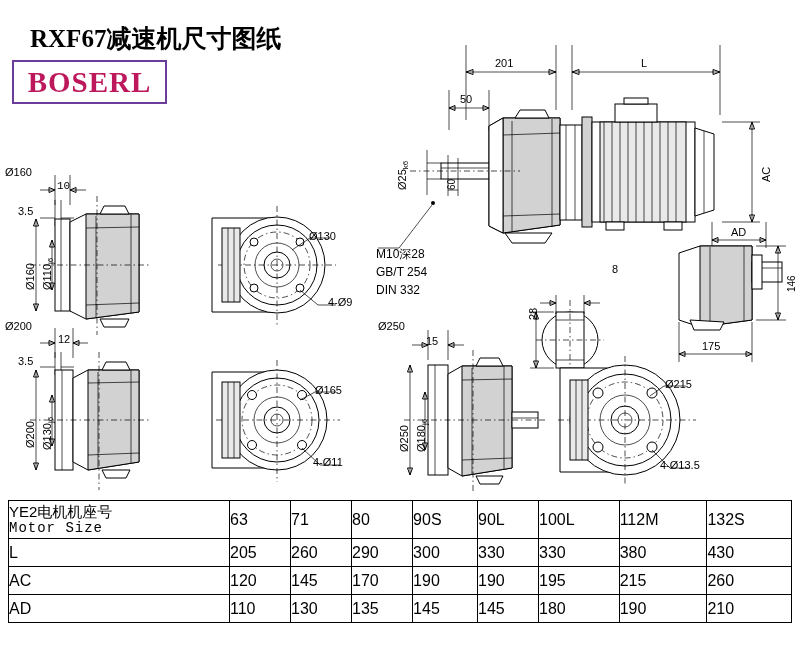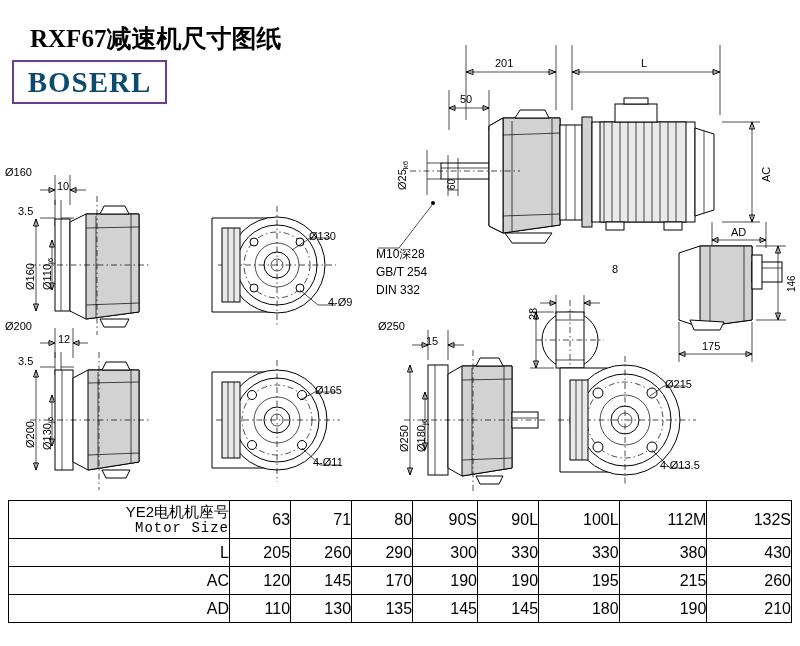--- a/index.html
+++ b/index.html
@@ -19,21 +19,21 @@
   }
 
   
   .logo-box{
     position:absolute;left:12px;top:60px;width:155px;height:44px;
     border:2px solid #6a3d9a;box-sizing:border-box;background:#fff;
   }
   .logo-text{
     position:absolute;left:50%;top:50%;transform:translate(-50%,-50%);
     font-family:"Liberation Serif", serif;
-    font-size:29px;font-weight:bold;color:#0c4a6e;letter-spacing:1px;
+    font-size:29px;font-weight:bold;color:#be185d;letter-spacing:1px;
     white-space:nowrap;
   }
 
   
   .lbl{
     position:absolute;font-size:11px;white-space:nowrap;
     font-family:"Liberation Sans", sans-serif;line-height:1.1;
   }
 
   
@@ -44,21 +44,21 @@
   .fillw{fill:#fff;stroke:#000;stroke-width:1;}
   .fillg{fill:#e9e9e9;stroke:#000;stroke-width:1;}
   .fillgg{fill:#d2d2d2;stroke:#000;stroke-width:1;}
 
   
   .tbl{
     position:absolute;left:8px;top:500px;width:784px;
     border-collapse:collapse;
   }
   .tbl td{
-    border:1px solid #000;text-align:right;
+    border:1px solid #000;text-align:left;
     font-size:16px;height:27px;padding:0;
     font-family:"Liberation Sans", sans-serif;
   }
   .tbl td.head1{width:220px;font-size:15px;line-height:1.15;padding:2px 0;}
   .tbl td.rowlabel{font-size:16px;}
   .cn{font-family:"Liberation Sans", sans-serif;}
   .mono-sp{font-family:"Liberation Mono", monospace;font-size:14px;letter-spacing:1px;}
 </style>
 </head>
 <body>
@@ -415,21 +415,21 @@
   <div class="lbl" style="left:702px;top:340px;">175</div>
 
   <div class="lbl" style="left:612px;top:263px;">8</div>
   <div class="lbl" style="left:527px;top:320px;transform:rotate(-90deg);transform-origin:0 0;">28</div>
 
   <div class="lbl" style="left:376px;top:248px;font-size:12px;">M10深28</div>
   <div class="lbl" style="left:376px;top:266px;font-size:12px;">GB/T 254</div>
   <div class="lbl" style="left:376px;top:284px;font-size:12px;">DIN 332</div>
 
   <div class="lbl" style="left:5px;top:166px;">Ø160</div>
-  <div class="lbl" style="left:57px;top:180px;">10</div>
+  <div class="lbl" style="left:57px;top:180px;font-family:Liberation Mono, monospace;">10</div>
   <div class="lbl" style="left:18px;top:205px;">3.5</div>
   <div class="lbl" style="left:24px;top:290px;transform:rotate(-90deg);transform-origin:0 0;">Ø160</div>
   <div class="lbl" style="left:41px;top:290px;transform:rotate(-90deg);transform-origin:0 0;"><span>Ø110</span><span style="font-size:8px;vertical-align:-2px;">j6</span></div>
   <div class="lbl" style="left:309px;top:230px;">Ø130</div>
   <div class="lbl" style="left:311px;top:296px;margin-left:17px;">4-Ø9</div>
 
   <div class="lbl" style="left:5px;top:320px;">Ø200</div>
   <div class="lbl" style="left:58px;top:333px;">12</div>
   <div class="lbl" style="left:18px;top:355px;">3.5</div>
   <div class="lbl" style="left:24px;top:448px;transform:rotate(-90deg);transform-origin:0 0;">Ø200</div>

